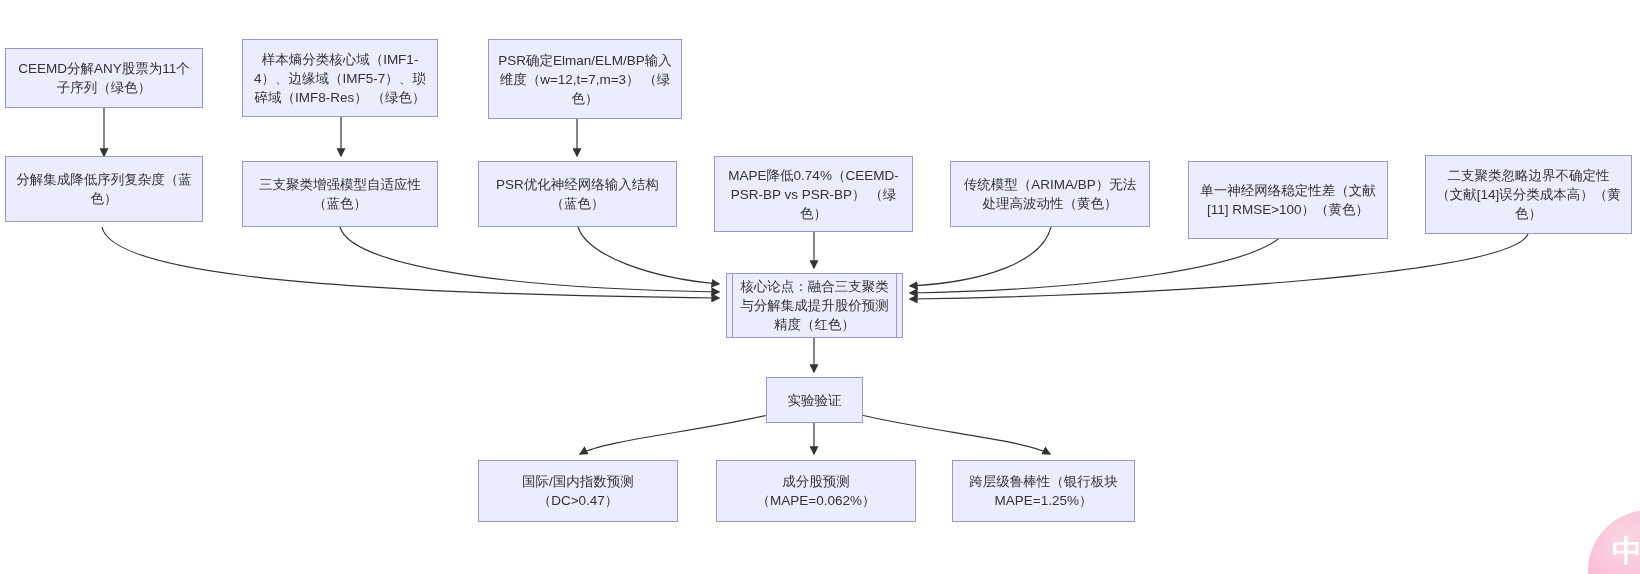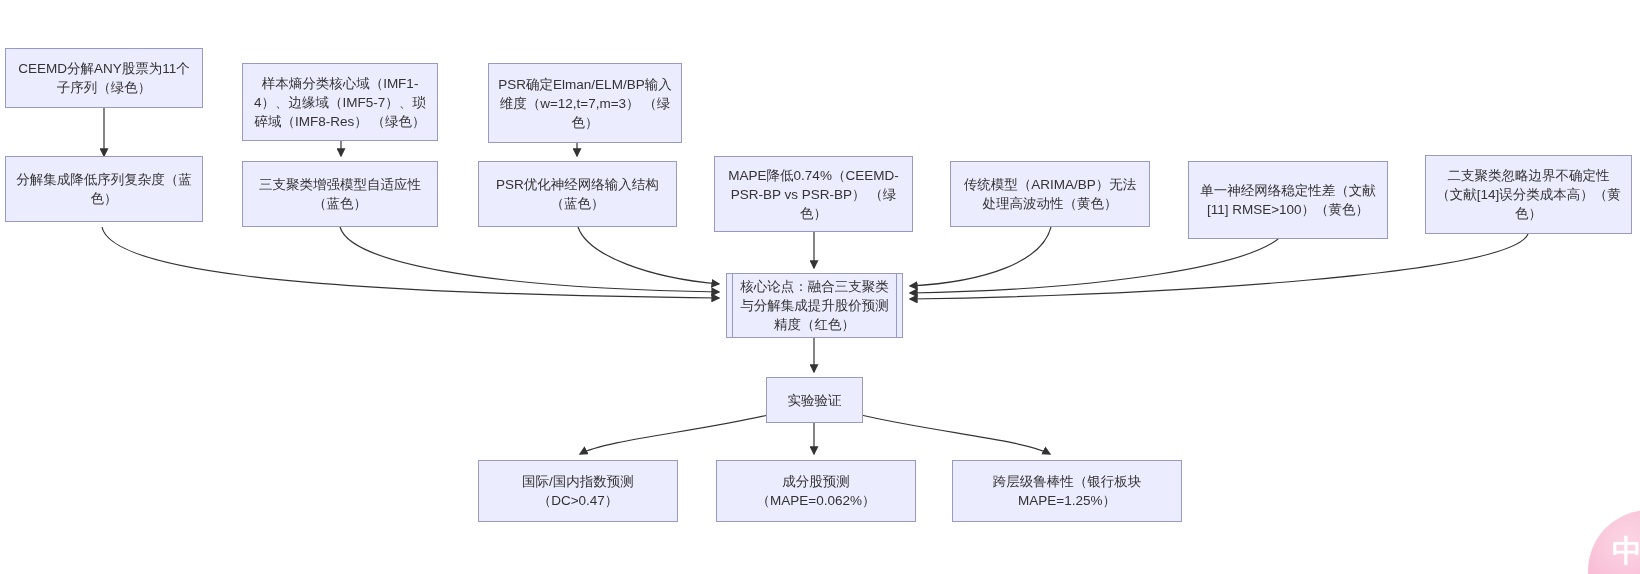--- a/index.html
+++ b/index.html
@@ -27,21 +27,21 @@
   }
   .node .node-label{display:block;width:100%;}
   .node-core{padding:2px 12px;}
   
   .node-core::before,.node-core::after{
     content:"";position:absolute;top:0;bottom:0;width:0;
     border-left:1px solid var(--node-border,#9799C9);
   }
   .node-core::before{left:5px;}
   .node-core::after{right:5px;}
-  .node-top2,.node-top3{padding:15px 6px;margin-top:24px;}
+  .node-top2,.node-top3{padding:15px 6px;}
   .node-bottom2 .node-label{max-width:128px;margin:0 auto;}
   .watermark{
     position:absolute;left:1588px;top:510px;width:122px;height:122px;
     border-radius:50%;
     background:radial-gradient(circle at 32% 26%, var(--wm-light,#FBD7E5) 0%, var(--wm,#F7AECB) 62%);
     color:#ffffff;font-weight:bold;font-size:30px;line-height:30px;
   }
   .watermark .wm-label{position:absolute;left:24px;top:26px;letter-spacing:1px;}
 </style>
 </head>
@@ -110,21 +110,21 @@
   <div class="node node-verify" style="left:766px;top:377px;width:97px;height:46px;">
     <span class="node-label">实验验证</span>
   </div>
 
   <div class="node node-bottom1" style="left:478px;top:460px;width:200px;height:62px;">
     <span class="node-label">国际/国内指数预测（DC&gt;0.47）</span>
   </div>
   <div class="node node-bottom2" style="left:716px;top:460px;width:200px;height:62px;">
     <span class="node-label">成分股预测（MAPE=0.062%）</span>
   </div>
-  <div class="node node-bottom3" style="left:952px;top:460px;width:230px;height:62px;align-items:center;">
+  <div class="node node-bottom3" style="left:952px;top:460px;width:183px;height:62px;align-items:center;">
     <span class="node-label">跨层级鲁棒性（银行板块 MAPE=1.25%）</span>
   </div>
 
   <div class="watermark">
     <span class="wm-label">中A</span>
   </div>
 
 </div>
 
 </body></html>

